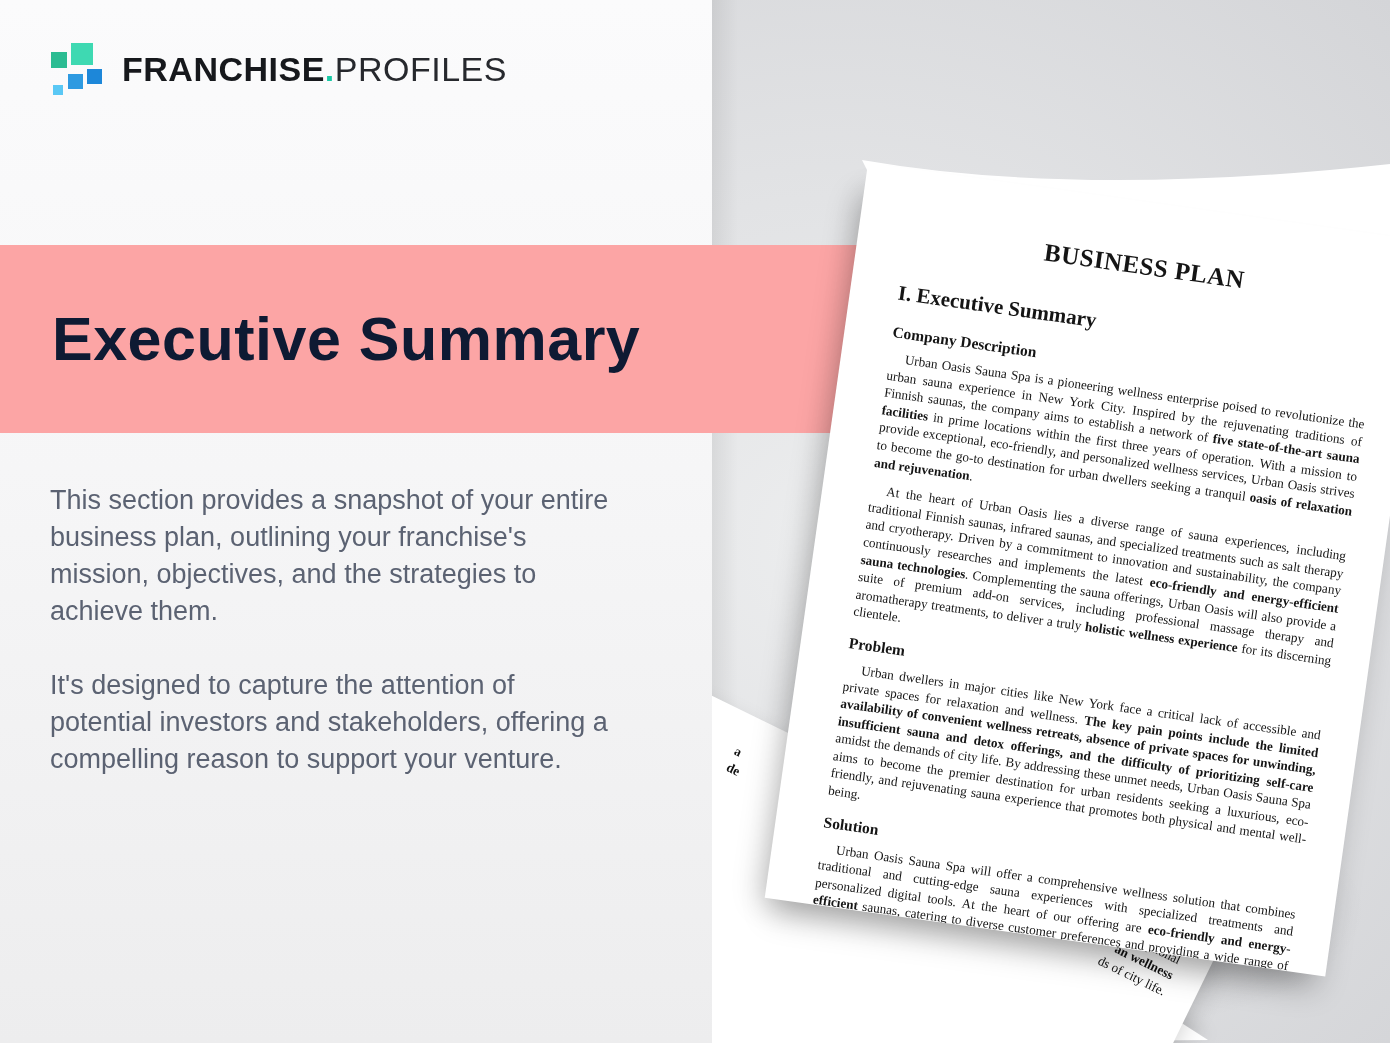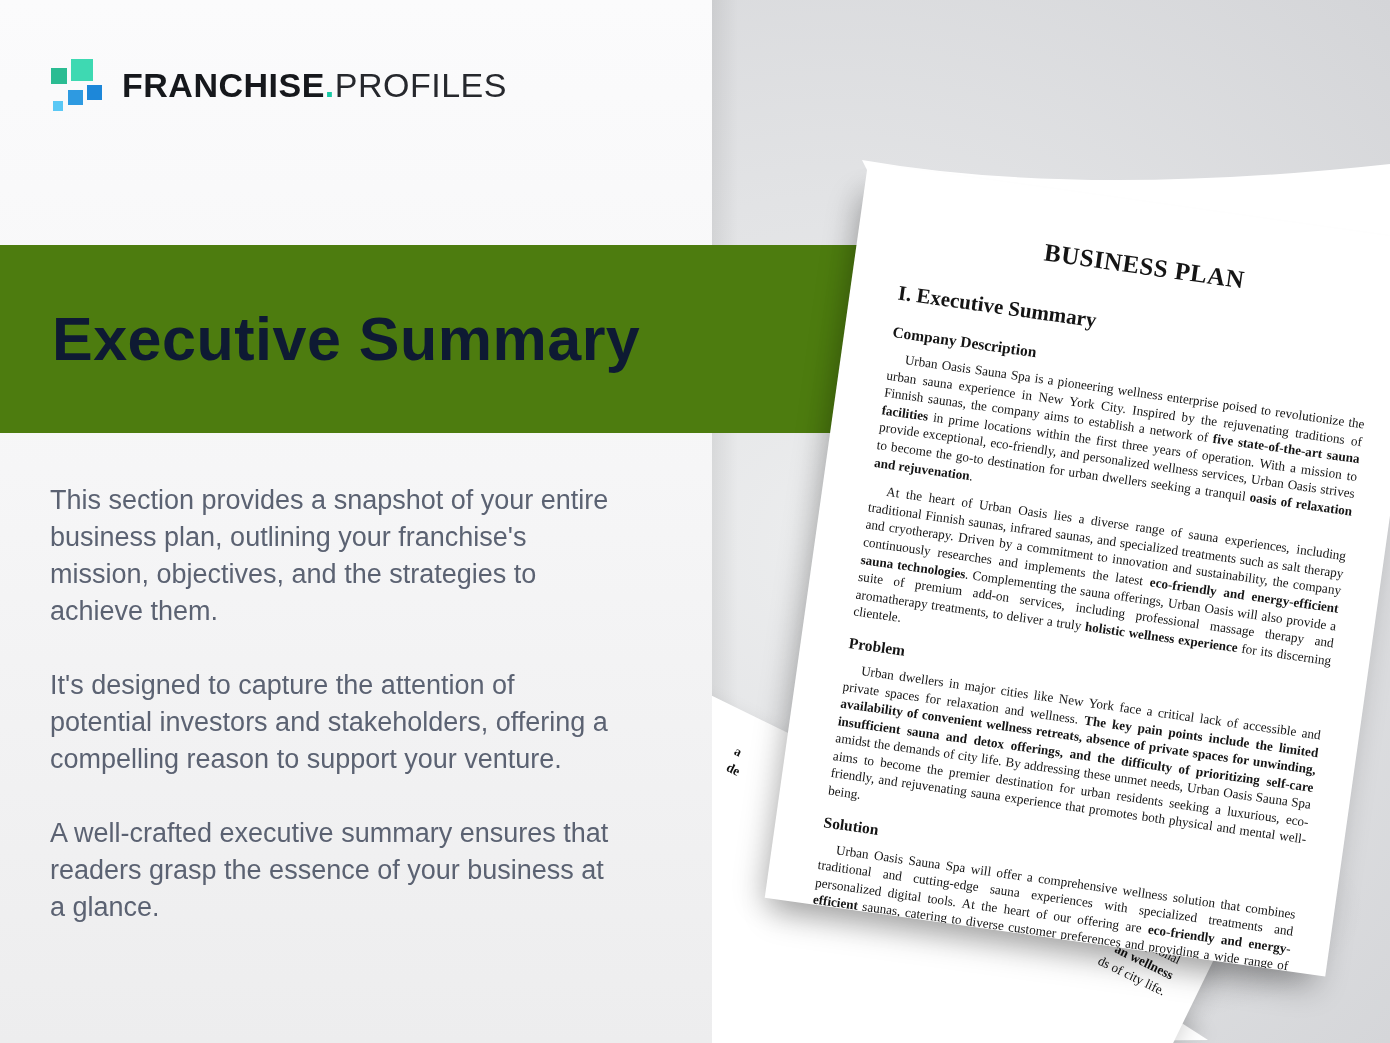--- a/index.html
+++ b/index.html
@@ -8,21 +8,21 @@
 
   
   .bg-left{position:absolute;left:0;top:0;width:712px;height:1043px;
            background:linear-gradient(180deg,#fbfbfc 0%,#f6f6f7 45%,#ededee 100%);}
   .bg-right{position:absolute;left:712px;top:0;width:678px;height:1043px;
             background:radial-gradient(ellipse at 18% 52%,#ecedee 0%,#e2e3e5 45%,#d4d5d8 100%);}
   .panel-edge{position:absolute;left:712px;top:0;width:26px;height:1043px;
               background:linear-gradient(90deg,rgba(0,0,0,0.07),rgba(0,0,0,0));}
 
   
-  .logo{position:absolute;left:48px;top:56px;display:flex;align-items:center;}
+  .logo{position:absolute;left:48px;top:40px;display:flex;align-items:center;}
   .logo-mark{position:relative;width:62px;height:58px;}
   .logo-mark i{position:absolute;display:block;}
   .sq-teal {left:3px; top:12px;width:16px;height:16px;}
   .sq-mint {left:23px;top:3px; width:22px;height:22px;}
   .sq-blue-c{left:20px;top:34px;width:15px;height:15px;}
   .sq-blue-r{left:39px;top:29px;width:15px;height:15px;}
   .sq-sky  {left:5px; top:45px;width:10px;height:10px;}
   .logo-text{font-size:34px;line-height:40px;color:#16181c;letter-spacing:.5px;margin-left:12px;white-space:nowrap;}
   .logo-text .w900{font-weight:800;}
   .logo-text .dot{font-weight:800;}
@@ -76,28 +76,27 @@
       <i class="sq-mint" style="background-color: rgb(62, 217, 178);"></i>
       <i class="sq-blue-c" style="background-color: rgb(46, 154, 225);"></i>
       <i class="sq-blue-r" style="background-color: rgb(29, 135, 217);"></i>
       <i class="sq-sky" style="background-color: rgb(90, 200, 245);"></i>
     </div>
     <div class="logo-text">
       <span class="w900">FRANCHISE</span><span class="dot" style="color: rgb(24, 201, 165);">.</span><span class="w300">PROFILES</span>
     </div>
   </header>
 
-  <div class="banner" style="background-color: #4d7c0f;">
+  <div class="banner" style="background-color: #fca5a5;">
     <h1 style="color: rgb(14, 26, 51);">Executive Summary</h1>
   </div>
 
   <section class="intro" style="color: rgb(91, 98, 114);">
     <p>This section provides a snapshot of your entire business plan, outlining your franchise's mission, objectives, and the strategies to achieve them.</p>
     <p>It's designed to capture the attention of potential investors and stakeholders, offering a compelling reason to support your venture.</p>
-    <p>A well-crafted executive summary ensures that readers grasp the essence of your business at a glance.</p>
   </section>
 
   <div class="doc-stack">
 
     <div class="stack-shadow"></div>
 
     <svg class="sheet-wedge" width="678" height="1043" viewBox="0 0 678 1043">
       <polygon points="150,1043 496,1040 384,968 208,1024" fill="#ffffff"></polygon>
     </svg>
 

